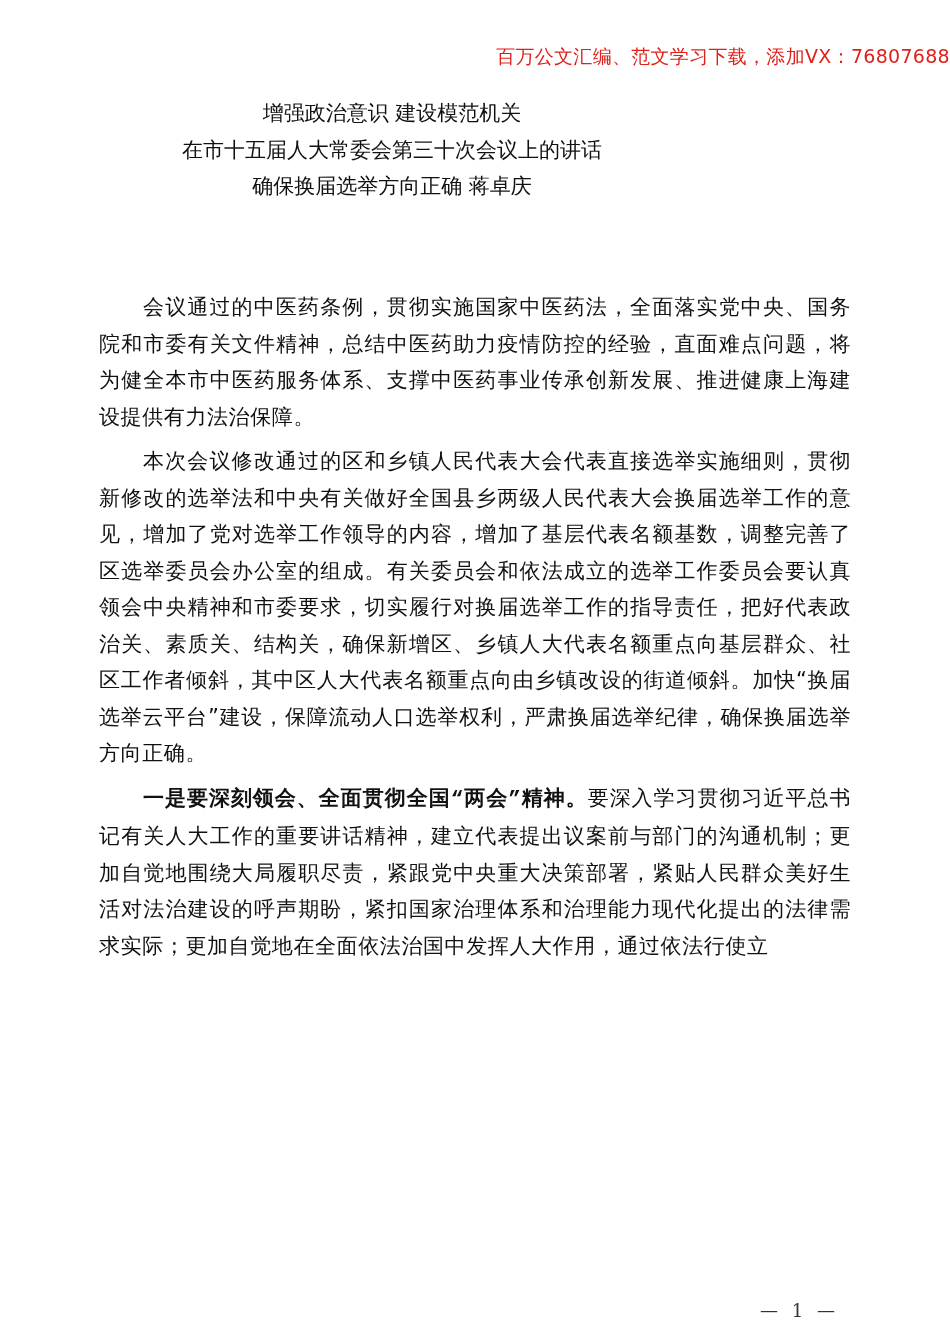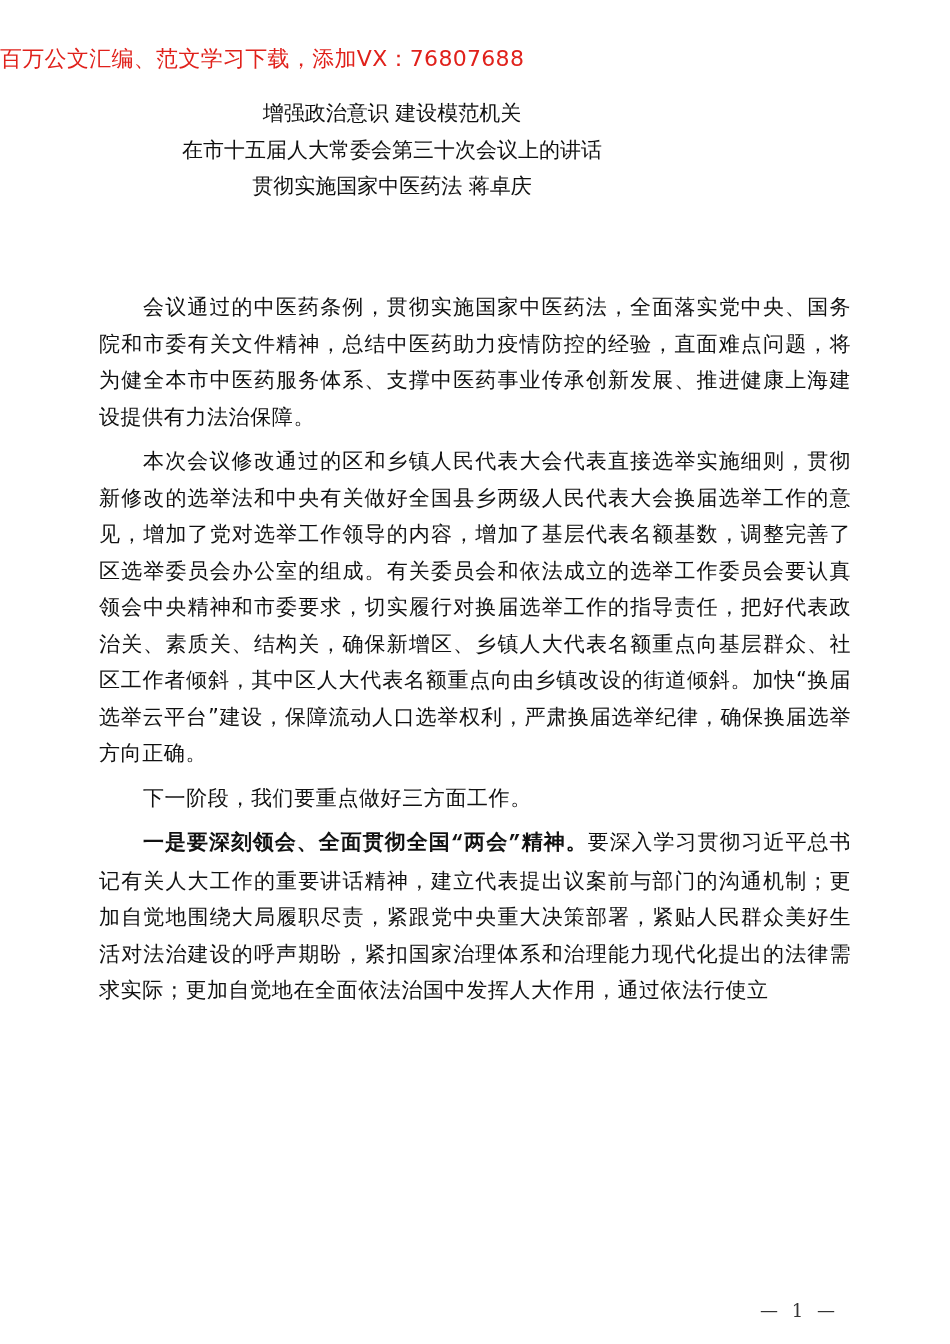--- a/index.html
+++ b/index.html
@@ -1,39 +1,38 @@
 <!DOCTYPE html>
 <html><head>
 <meta charset="utf-8">
 <style>
   html, body { margin: 0; padding: 0; background: #ffffff; }
   body { width: 950px; height: 1344px; position: relative; overflow: hidden;
          font-family: "DejaVu Sans", "Liberation Sans", sans-serif; color: #111; }
-  .watermark { position: absolute; top: 44px; left: 0; width: 950px; text-align: left;
-               font-size: 22px; color: #e0211b; letter-spacing: 0.3px; }
+  .watermark { position: absolute; top: 44px; left: 0; width: 950px; text-align: right;
+               font-size: 19px; color: #e0211b; letter-spacing: 0.3px; }
   .titles { position: absolute; top: 95px; left: 0; width: 784px; text-align: center; }
   .titles div { font-size: 21px; line-height: 36.5px; height: 36.5px; }
   .body { position: absolute; top: 281px; left: 91px; width: 768px; }
   .body p { margin: 8px; font-size: 21px; line-height: 36.5px; text-indent: 44px;
             text-align: justify; text-align-last: left; letter-spacing: 0.6px; }
   .body p b { font-weight: bold; font-family: Liberation Mono, monospace; }
   .pagenum { position: absolute; top: 1300px; left: 760px; font-size: 18px;
              font-family: "DejaVu Serif", serif; color: #333; letter-spacing: 4px; }
 </style>
 </head>
 <body>
 
 <div class="watermark">百万公文汇编、范文学习下载，添加VX：76807688</div>
 
 <div class="titles">
   <div>增强政治意识  建设模范机关</div>
   <div>在市十五届人大常委会第三十次会议上的讲话</div>
-  <div>贯彻实施国家中医药法  蒋卓庆</div>
+  <div>确保换届选举方向正确  蒋卓庆</div>
 </div>
 
 <div class="body">
   <p><span>会议通过的中医药条例，贯彻实施国家中医药法，全面落实党中央、国务院和市委有关文件精神，总结中医药助力疫情防控的经验，直面难点问题，将为健全本市中医药服务体系、支撑中医药事业传承创新发展、推进健康上海建设提供有力法治保障。</span></p>
   <p><span>本次会议修改通过的区和乡镇人民代表大会代表直接选举实施细则，贯彻新修改的选举法和中央有关做好全国县乡两级人民代表大会换届选举工作的意见，增加了党对选举工作领导的内容，增加了基层代表名额基数，调整完善了区选举委员会办公室的组成。有关委员会和依法成立的选举工作委员会要认真领会中央精神和市委要求，切实履行对换届选举工作的指导责任，把好代表政治关、素质关、结构关，确保新增区、乡镇人大代表名额重点向基层群众、社区工作者倾斜，其中区人大代表名额重点向由乡镇改设的街道倾斜。加快“换届选举云平台”建设，保障流动人口选举权利，严肃换届选举纪律，确保换届选举方向正确。</span></p>
-  <p><span>下一阶段，我们要重点做好三方面工作。</span></p>
   <p><b>一是要深刻领会、全面贯彻全国“两会”精神。</b><span>要深入学习贯彻习近平总书记有关人大工作的重要讲话精神，建立代表提出议案前与部门的沟通机制；更加自觉地围绕大局履职尽责，紧跟党中央重大决策部署，紧贴人民群众美好生活对法治建设的呼声期盼，紧扣国家治理体系和治理能力现代化提出的法律需求实际；更加自觉地在全面依法治国中发挥人大作用，通过依法行使立</span></p>
 </div>
 
 <div class="pagenum">— 1 —</div>
 
 </body></html>

